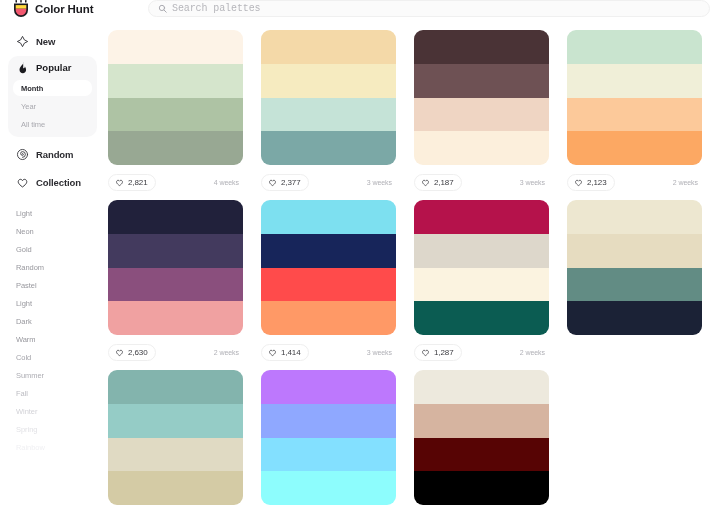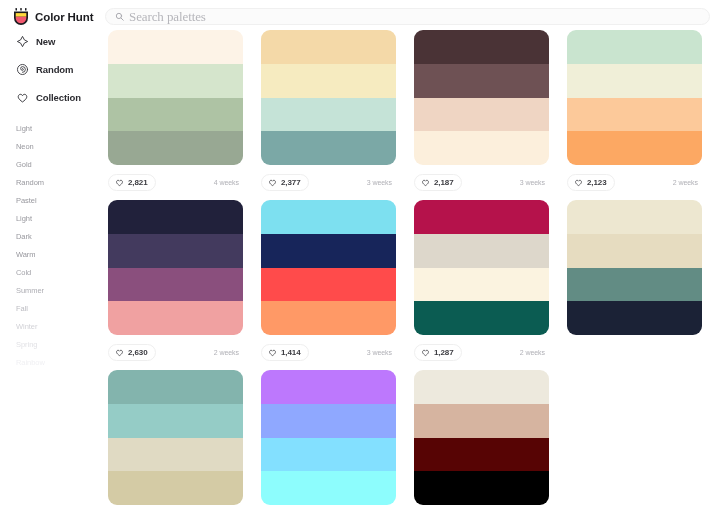--- a/index.html
+++ b/index.html
@@ -7,43 +7,44 @@
     width: 720px; height: 509px;
     background: #ffffff;
     font-family: "Liberation Sans", sans-serif;
     overflow: hidden;
   }
   body { position: relative; }
 
   
   .topbar {
     position: absolute; top: 0; left: 0; width: 720px; height: 25px;
-    display: flex; align-items: flex-end;
+    display: flex; align-items: flex-start;
     background: #ffffff;
+    gap: 43px;
   }
   .brand {
     display: flex; align-items: center; gap: 6px;
     width: 105px; padding-left: 13px;
   }
   .logo-icon { width: 16px; height: 17px; position: relative; flex: 0 0 auto; }
   .brand-name {
     font-size: 11.5px; font-weight: bold; color: #1b1b1f;
     letter-spacing: -0.1px; white-space: nowrap;
   }
   .searchbar {
     flex: 1; height: 17px; margin-right: 10px;
     background: #fbfbfb; border: 1px solid #f0f0f0;
     border-radius: 9px;
     display: flex; align-items: center; gap: 5px;
     padding: 0 9px;
   }
   .search-input {
     border: none; outline: none; background: transparent;
-    font-family: Liberation Serif, serif;
-    font-size: 13px; color: #3b3b40; width: 100%; height: 15px;
+    font-family: Liberation Mono, monospace;
+    font-size: 10px; color: #3b3b40; width: 100%; height: 15px;
     letter-spacing: -0.1px;
   }
   .search-input::placeholder { color: #b6b6bb; }
 
   
   .sidebar {
     position: absolute; top: 25px; left: 0; width: 105px; height: 484px;
     background: #ffffff; padding-top: 5px; text-align: center;
   }
   .nav-item {
@@ -108,21 +109,21 @@
     height: 35px; display: flex; align-items: center;
     justify-content: space-between;
   }
   .like-pill {
     display: flex; align-items: center; gap: 4px;
     height: 17px; padding: 0 7px 0 6px;
     border: 1px solid #efefef; border-radius: 9px;
     background: #ffffff; cursor: pointer;
   }
   .like-count {
-    font-size: 8px; color: #3b3b40; font-weight: bold;
+    font-size: 8px; color: #3b3b40; font-weight: normal;
     letter-spacing: -0.1px;
   }
   .age { font-size: 7px; color: #b0b0b6; padding-right: 4px; letter-spacing: -0.05px; }
 </style>
 </head>
 <body>
 
 <div class="topbar">
   <div class="brand">
     <span class="logo-icon">
@@ -153,20 +154,33 @@
 
   <div class="nav-item">
     <span>
       <svg class="icon" viewBox="0 0 24 24" fill="none" stroke="#3b3b40" stroke-width="1.8" stroke-linejoin="round">
         <path d="M12 2.5 L15.5 9 L21.5 12 L15.5 15 L12 21.5 L8.5 15 L2.5 12 L8.5 9 Z"></path>
       </svg>
     </span>
     <span class="nav-label">New</span>
   </div>
 
+  <div class="popular-group">
+    <div class="popular-head">
+      <span>
+        <svg class="icon" viewBox="0 0 24 24">
+          <path d="M13.5 1.5 c0.6 4 -2.2 5.6 -3.9 7.6 c-2.3 2.7 -3.1 5 -3.1 7.2 c0 3.9 2.8 6.2 6 6.2 c3.4 0 6.1 -2.6 6.1 -6.4 c0 -3.6 -2.3 -6 -2.3 -6 c0 2.1 -1 3.2 -1.9 3.2 c-1.1 0 -1.4 -1.2 -1.1 -3.3 c0.4 -3.3 -0.7 -6.6 0.2 -8.5 z" fill="#1b1b1f"></path>
+        </svg>
+      </span>
+      <span class="nav-label">Popular</span>
+    </div>
+    <div class="subitem active">Month</div>
+    <div class="subitem">Year</div>
+    <div class="subitem">All time</div>
+  </div>
 
   <div class="nav-item" style="margin-top:6px">
     <span>
       <svg class="icon" viewBox="0 0 24 24" fill="none" stroke="#3b3b40" stroke-width="1.7" stroke-linecap="round">
         <circle cx="12" cy="12" r="9.3"></circle>
         <path d="M12 17.3 a5.3 5.3 0 0 0 0 -10.6 a3.4 3.4 0 0 0 0 6.8 a1.6 1.6 0 0 0 0 -3.2"></path>
       </svg>
     </span>
     <span class="nav-label">Random</span>
   </div>

